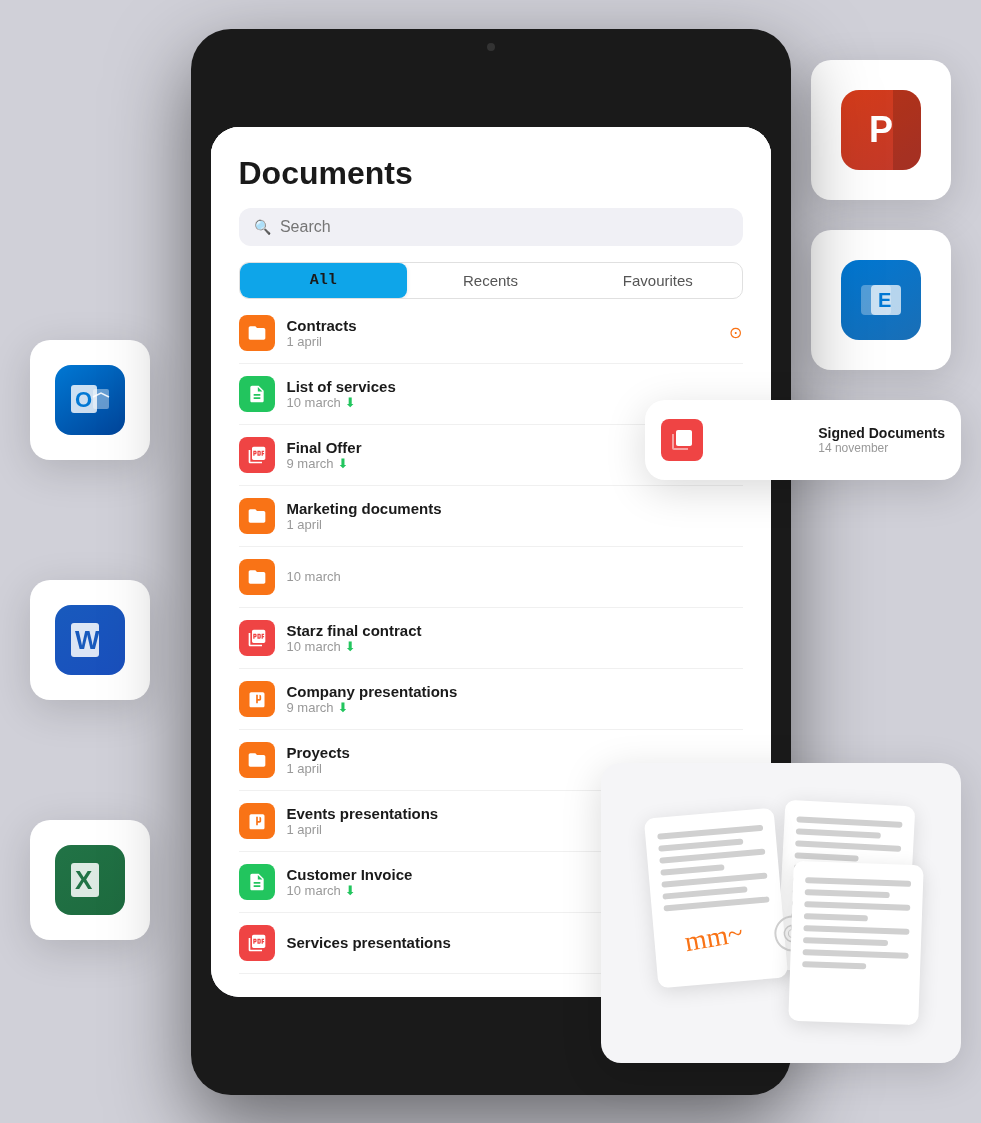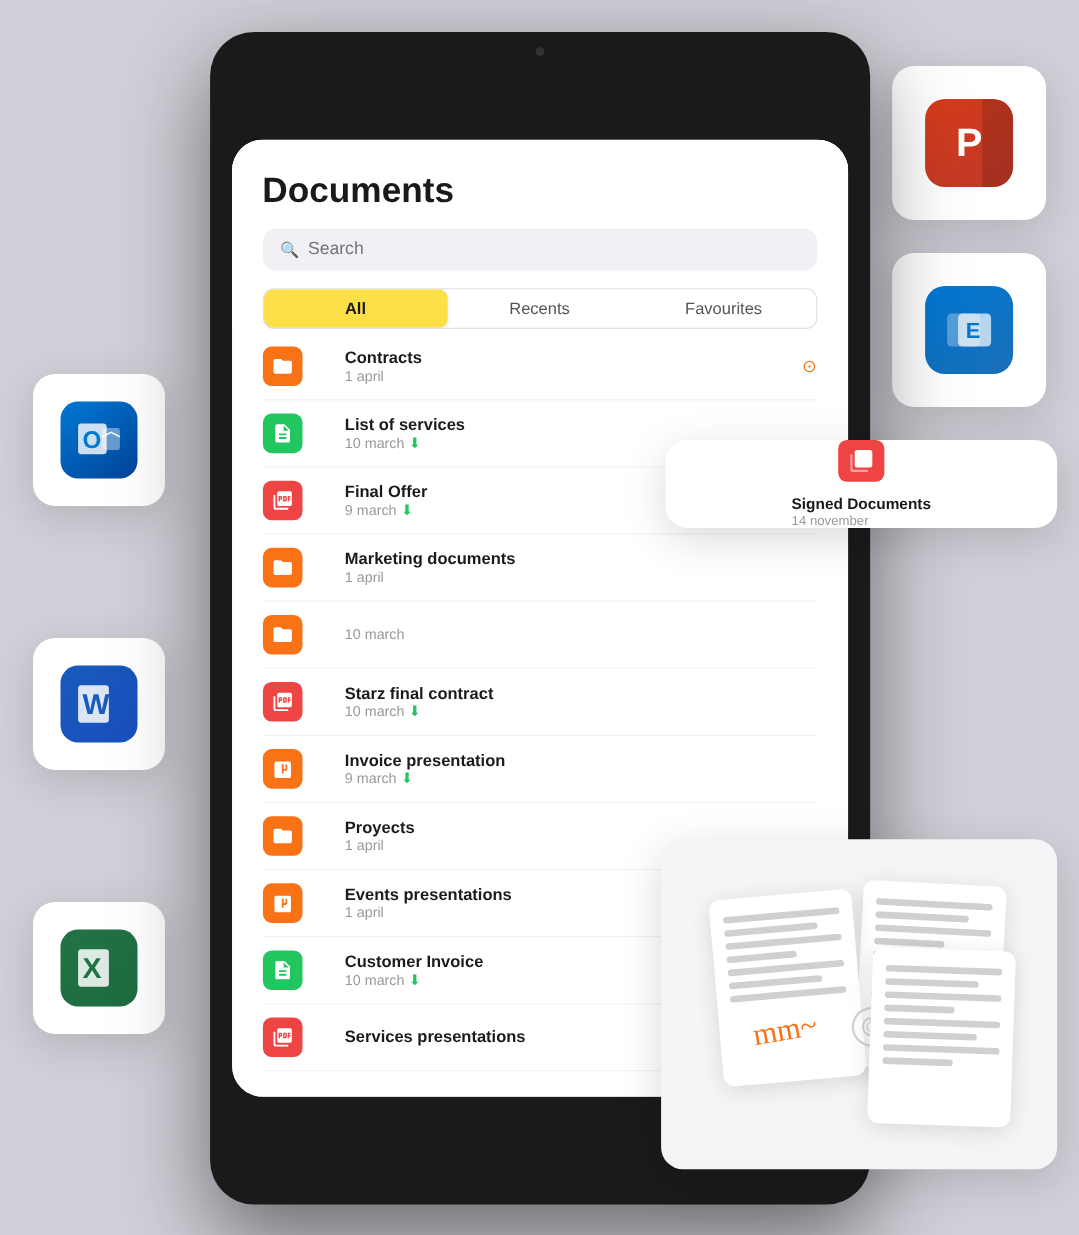--- a/index.html
+++ b/index.html
@@ -105,25 +105,26 @@
     .tab-item {
       flex: 1;
       text-align: center;
       padding: 9px 0;
       font-size: 15px;
       color: #555;
       cursor: pointer;
     }
 
     .tab-item.active {
-      background: #fde047;
+      background: #0ea5e9;
       font-weight: 600;
       color: #1a1a1a;
       border-radius: 8px;
       box-shadow: 0 1px 4px rgba(0,0,0,0.1);
+      font-family: Liberation Mono, monospace;
     }
 
     
     .doc-list {
       padding: 0 28px;
       overflow: hidden;
     }
 
     .doc-item {
       display: flex;
@@ -160,21 +161,20 @@
     }
 
     .doc-icon svg {
       width: 20px;
       height: 20px;
       fill: white;
     }
 
     .doc-info {
       flex: 1;
-      margin-left: 27px;
     }
 
     .doc-name {
       font-size: 15px;
       font-weight: 600;
       color: #1a1a1a;
     }
 
     .doc-date {
       font-size: 13px;
@@ -240,28 +240,28 @@
     
     .card-excel {
       width: 120px;
       height: 120px;
       top: 820px;
       left: 30px;
     }
 
     
     .card-signed {
-      width: 356px;
+      width: 316px;
       height: 80px;
       top: 400px;
       right: 20px;
       padding: 0 16px;
-      flex-direction: column;
+      flex-direction: row;
       gap: 12px;
-      justify-content: flex-end;
+      justify-content: space-between;
     }
 
     .signed-icon {
       width: 42px;
       height: 42px;
       background: #ef4444;
       border-radius: 8px;
       display: flex;
       align-items: center;
       justify-content: center;
@@ -604,21 +604,21 @@
           </div>
         </div>
 
         <div class="doc-item">
           <div class="doc-icon powerpoint">
             <svg viewBox="0 0 24 24">
                 <path d="M15 12h-2V7h2v5zm4-8H5c-1.1 0-2 .9-2 2v14c0 1.1.9 2 2 2h14c1.1 0 2-.9 2-2V6c0-1.1-.9-2-2-2zm-4 10h-2v3h-2V7h4c1.1 0 2 .9 2 2v3c0 1.1-.9 2-2 2z"></path>
               </svg>
           </div>
           <div class="doc-info">
-            <div class="doc-name">Invoice presentation</div>
+            <div class="doc-name">Company presentations</div>
             <div class="doc-date">
               <span>9 march</span>
               <span class="download-icon">⬇</span>
             </div>
           </div>
         </div>
 
         <div class="doc-item">
           <div class="doc-icon folder">
             <svg viewBox="0 0 24 24">

